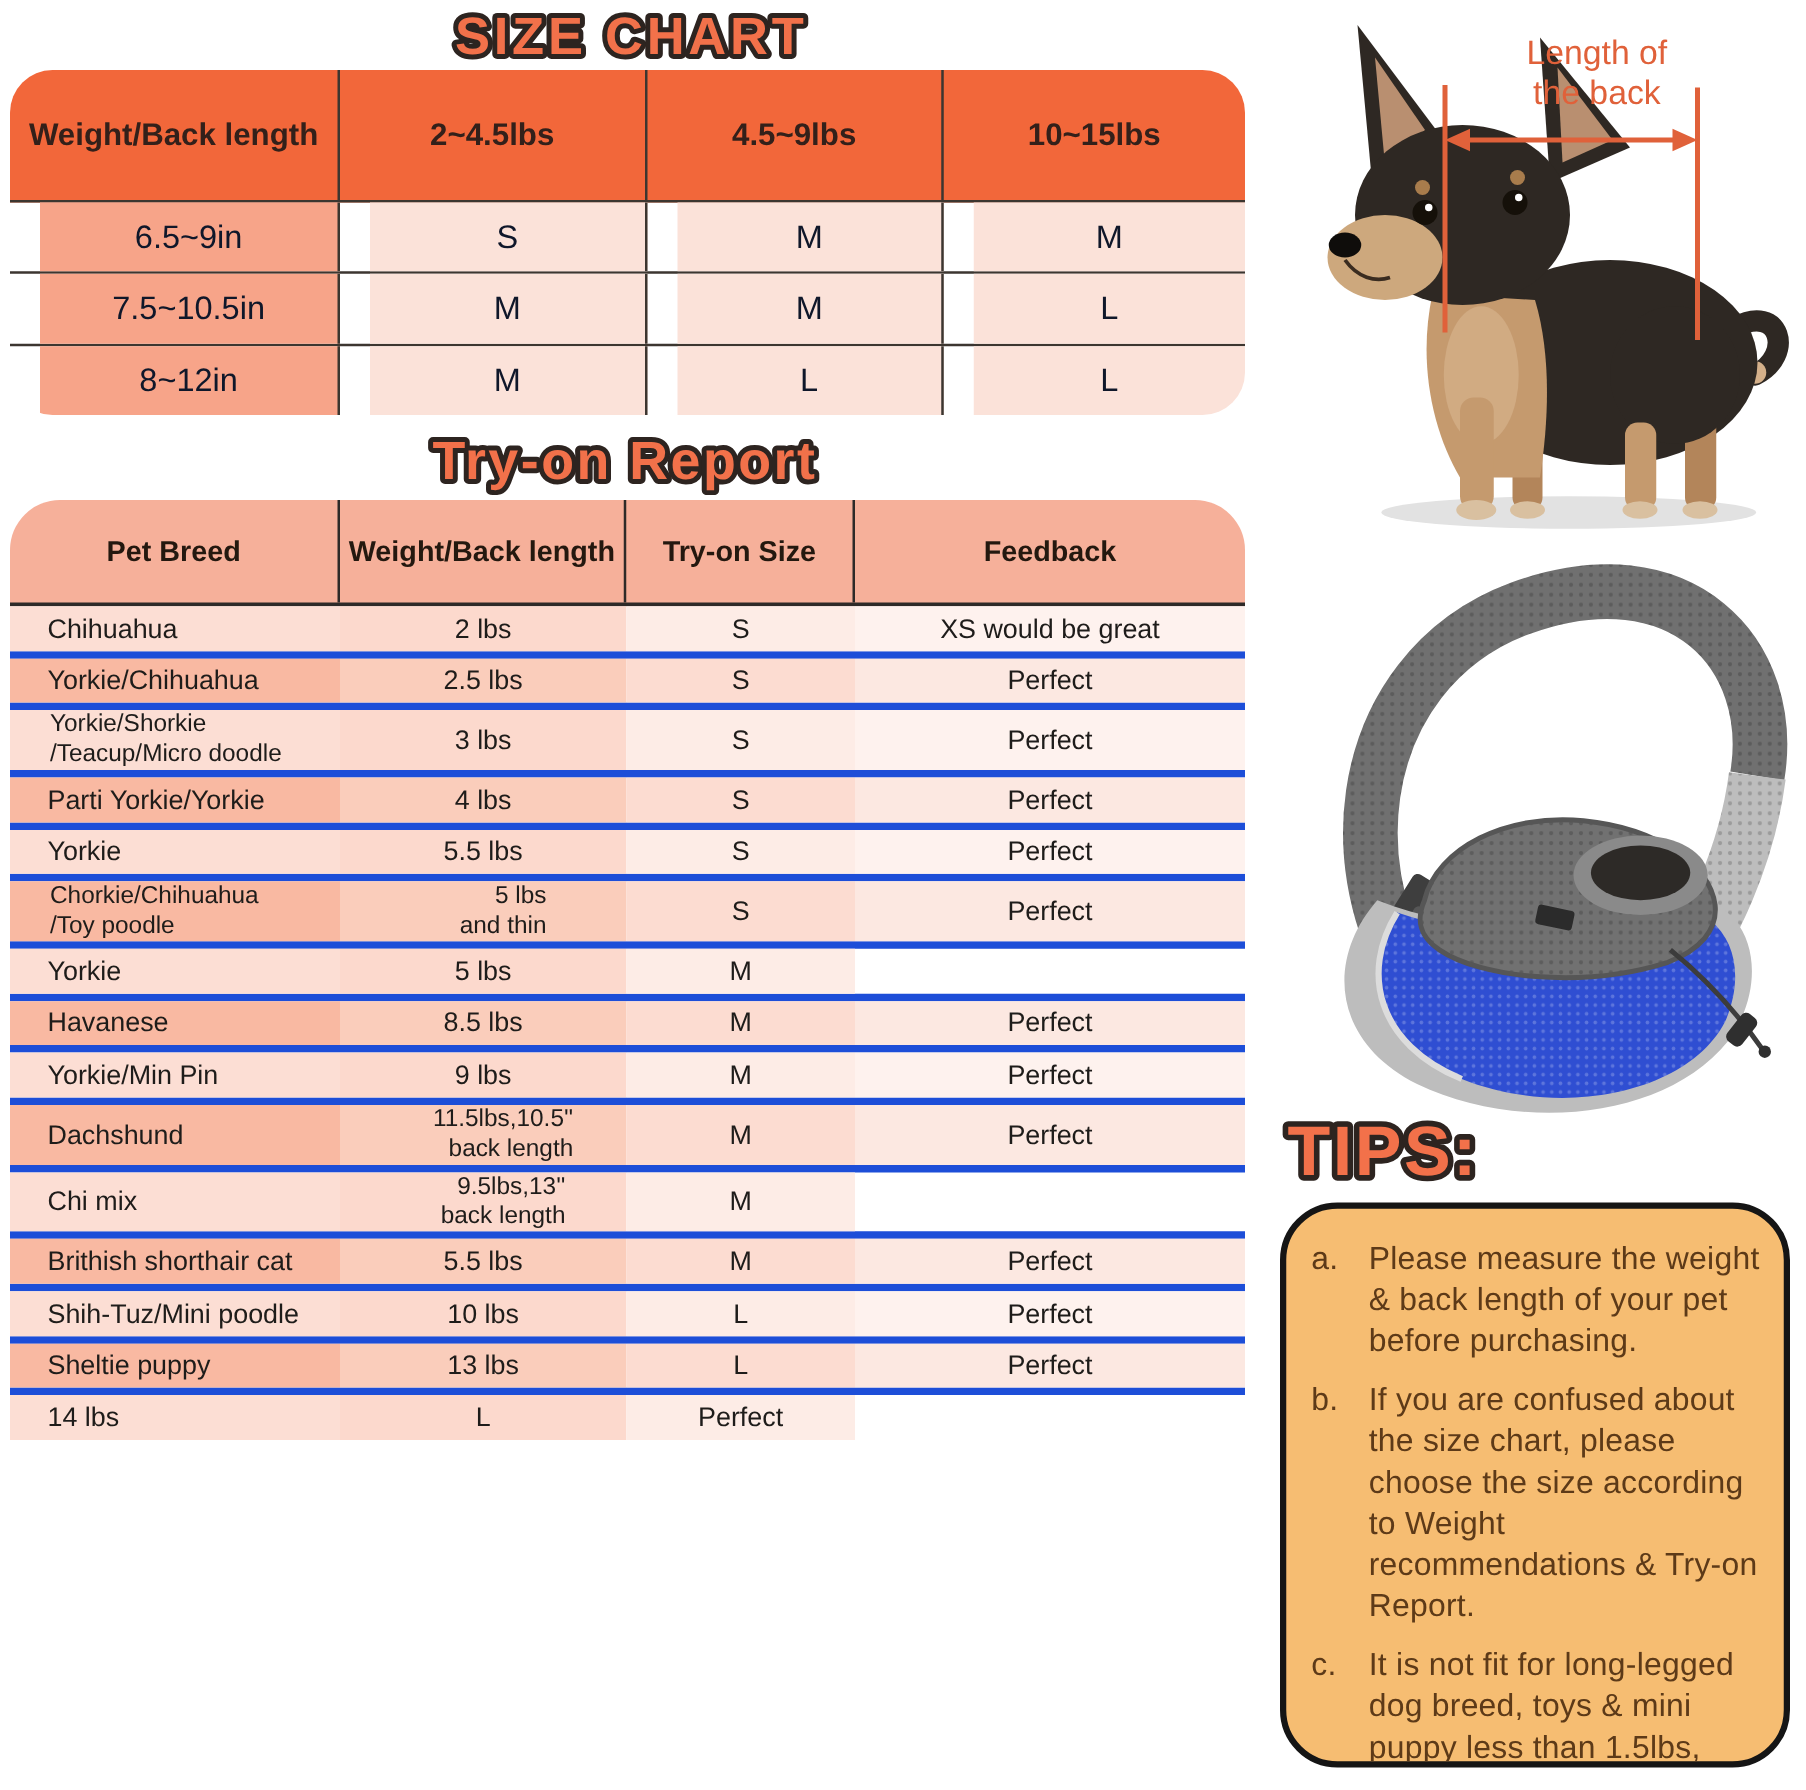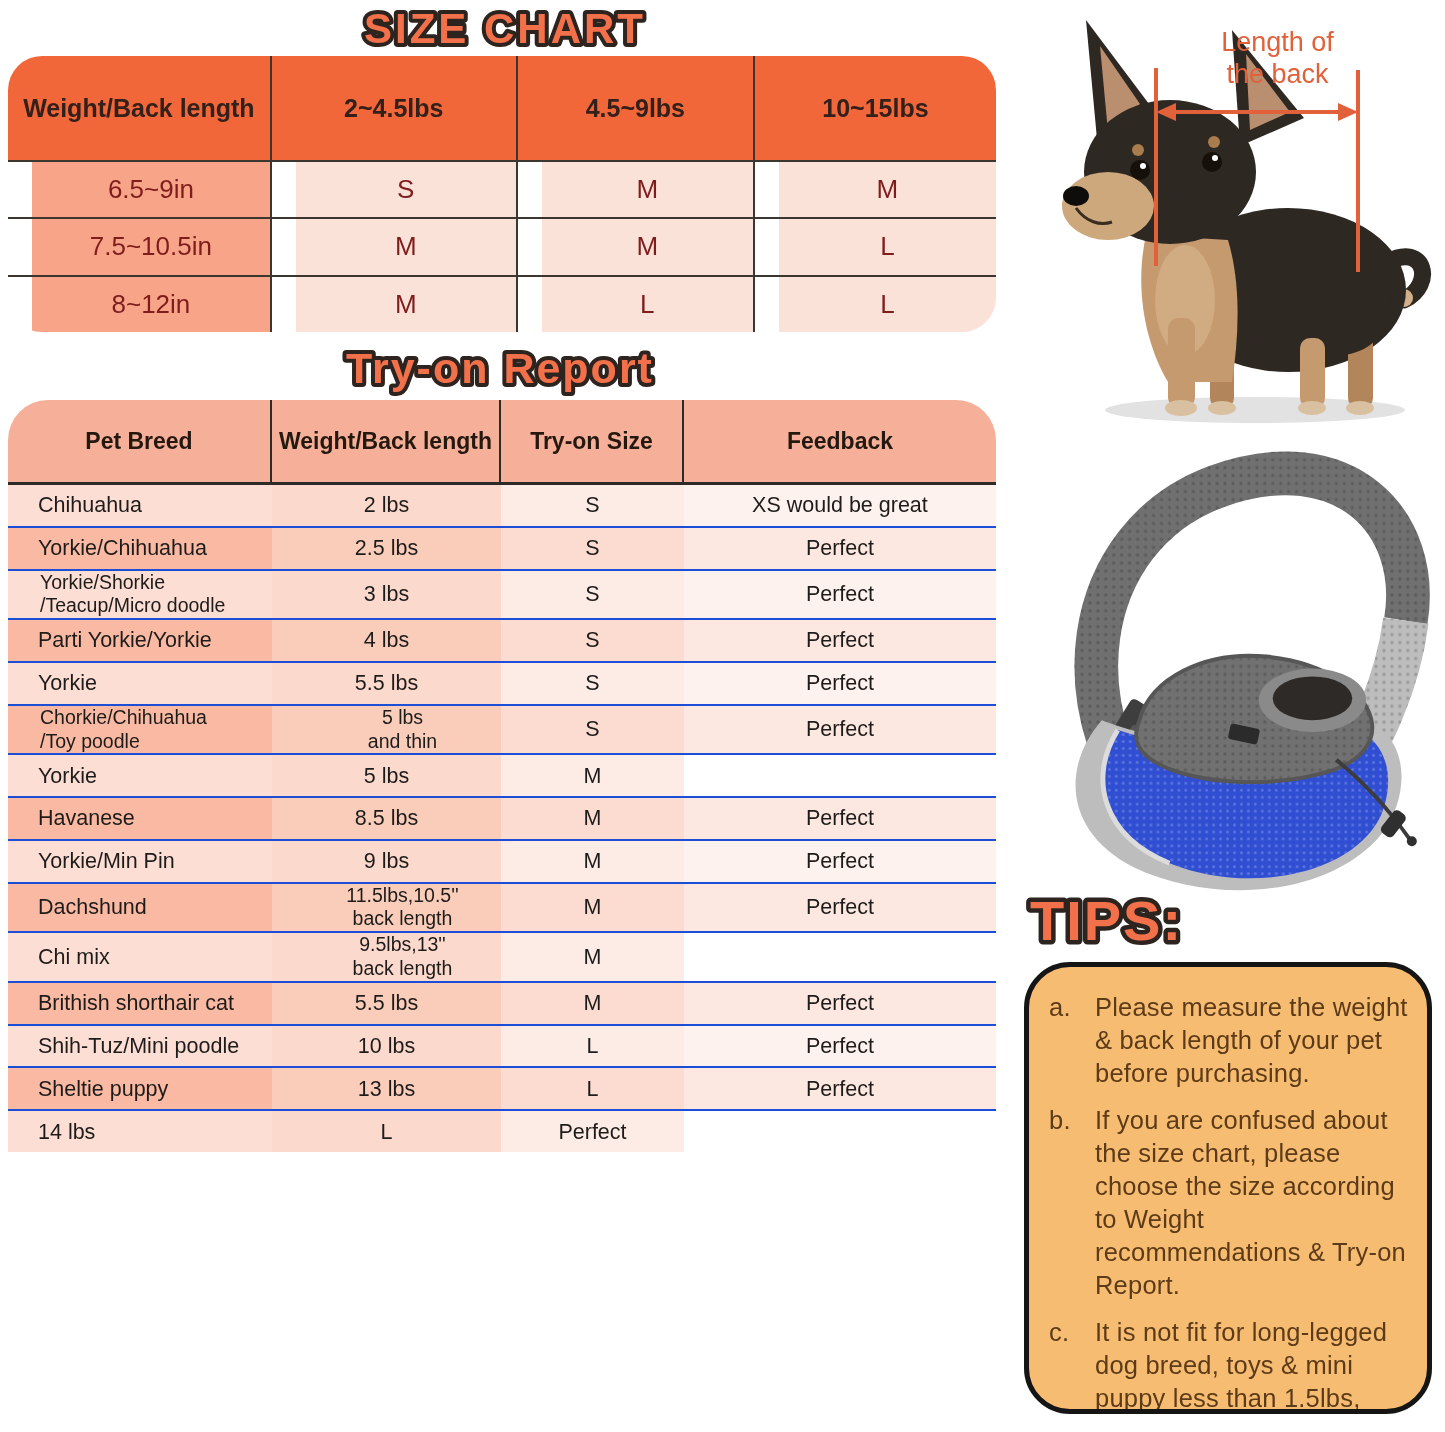--- a/index.html
+++ b/index.html
@@ -16,37 +16,37 @@
               border-radius:34px;overflow:hidden;display:flex;flex-direction:column;}
   .sc-header{height:104px;flex:none;display:grid;grid-template-columns:26.7% 24.9% 24% 24.4%;
              background:#f2673a;border-bottom:2px solid #3c3630;}
   .sc-header .cell{display:flex;align-items:center;justify-content:center;
                    font-size:25px;font-weight:bold;color:#33201a;border-right:2px solid #3c3630;}
   .sc-header .cell:last-child{border-right:none;}
   .sc-row{flex:1;display:grid;grid-template-columns:26.7% 24.9% 24% 24.4%;
           border-bottom:2px solid #3c3630;}
   .sc-row:last-child{border-bottom:none;}
   .sc-row .cell{display:flex;align-items:center;justify-content:center;
-                font-size:26px;color:#7f1d1d;background:#fbe2d9;border-right:2px solid #3c3630;margin-left:24px;}
+                font-size:26px;color:#0f172a;background:#fbe2d9;border-right:2px solid #3c3630;margin-left:24px;}
   .sc-row .cell:first-child{background:#f7a489;}
   .sc-row .cell:last-child{border-right:none;}
 
   
   .tryon-table{position:absolute;left:8px;top:400px;width:988px;height:752px;
                border-radius:40px 40px 0 0;overflow:hidden;display:flex;flex-direction:column;}
   .to-header{height:82px;flex:none;display:grid;grid-template-columns:26.72% 23.18% 18.52% 31.58%;
              background:#f6b09a;border-bottom:3px solid #2e2a28;}
   .to-header .cell{display:flex;align-items:center;justify-content:center;
                    font-size:23px;font-weight:bold;color:#24180f;border-right:2px solid #2e2a28;}
   .to-header .cell:last-child{border-right:none;}
   .to-body{flex:1;display:flex;flex-direction:column;}
   .to-row{flex:1;display:grid;grid-template-columns:26.72% 23.18% 18.52% 31.58%;
-          border-bottom:2px solid #1d4ed8;}
+          border-bottom:6px solid #1d4ed8;}
   .to-row:last-child{border-bottom:none;}
-  .to-row .cell{display:flex;align-items:center;justify-content:center;text-align:center;
+  .to-row .cell{display:flex;align-items:center;justify-content:center;text-align:right;
                 font-size:21.5px;color:#1e1c1a;white-space:pre-line;line-height:1.22;}
   .to-row .cell:first-child{justify-content:flex-start;text-align:left;padding-left:30px;}
   .to-row .cell.ml{font-size:19.5px;padding-left:32px;}
   
   .to-body .to-row:nth-child(odd) .cell:nth-child(1){background:#fcded4;}
   .to-body .to-row:nth-child(odd) .cell:nth-child(2){background:#fcd9cd;}
   .to-body .to-row:nth-child(odd) .cell:nth-child(3){background:#fdece6;}
   .to-body .to-row:nth-child(odd) .cell:nth-child(4){background:#fef2ee;}
   .to-body .to-row:nth-child(even) .cell:nth-child(1){background:#f9b9a2;}
   .to-body .to-row:nth-child(even) .cell:nth-child(2){background:#facdbb;}

